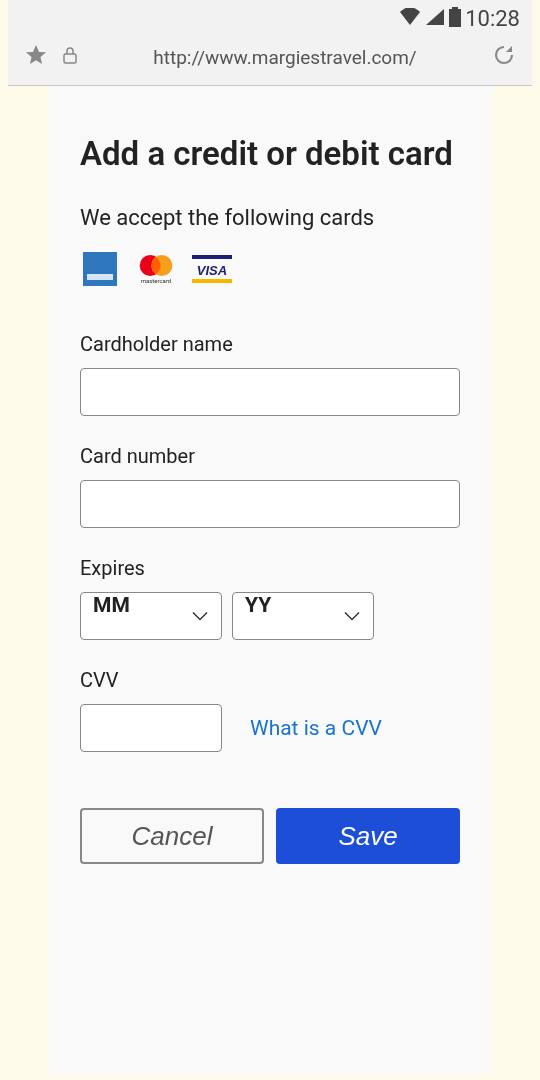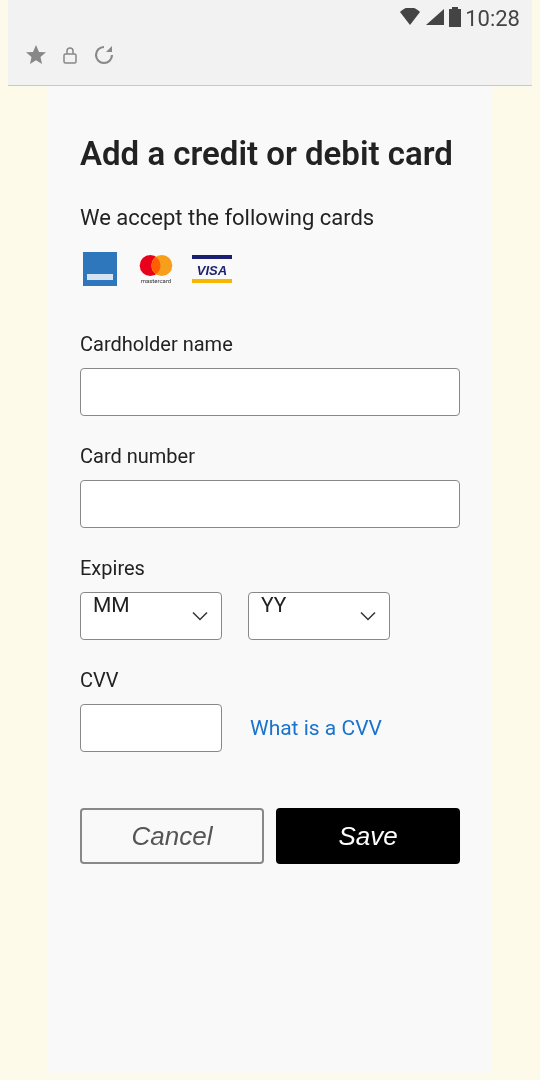--- a/index.html
+++ b/index.html
@@ -87,21 +87,22 @@
       width: 100%;
       height: 48px;
       border: 1px solid #888;
       border-radius: 4px;
       background: #fff;
       font-size: 18px;
       padding: 0 12px;
     }
     .select-row {
       display: flex;
-      gap: 26px;
+      gap: 10px;
+      font-weight: bold;
     }
     .select-wrap {
       position: relative;
       width: 142px;
     }
     .select-input {
       width: 100%;
       height: 48px;
       border: 1px solid #888;
       border-radius: 4px;
@@ -153,21 +154,21 @@
       align-items: center;
       justify-content: center;
       font-style: italic;
     }
     .btn-cancel {
       background: #f9f9f9;
       border: 2px solid #888;
       color: #555;
     }
     .btn-save {
-      background: #000000;
+      background: #1d4ed8;
       border: none;
       color: #fff;
     }
   </style>
 </head>
 <body>
 
 <div class="browser-frame">
   <div class="status-bar">
     <span>
@@ -193,20 +194,21 @@
       <svg width="24" height="24" viewBox="0 0 24 24">
           <path d="M12 2 L15 9 L22 9.3 L16.5 14 L18 21 L12 17.3 L6 21 L7.5 14 L2 9.3 L9 9 Z" fill="#888"></path>
         </svg>
     </span>
     <span>
       <svg width="16" height="18" viewBox="0 0 16 18">
           <rect x="2" y="8" width="12" height="9" rx="1.5" fill="none" stroke="#888" stroke-width="1.5"></rect>
           <path d="M5 8 V5 a3 3 0 0 1 6 0 V8" fill="none" stroke="#888" stroke-width="1.5"></path>
         </svg>
     </span>
+    <span class="url-text">http://www.margiestravel.com/</span>
     <span>
       <svg width="24" height="24" viewBox="0 0 24 24">
           <path d="M12 4 a8 8 0 1 0 8 8" fill="none" stroke="#888" stroke-width="2.2"></path>
           <path d="M20 3 L20 9 L14 9 Z" fill="#888"></path>
         </svg>
     </span>
   </div>
 </div>
 
 <div class="content">

